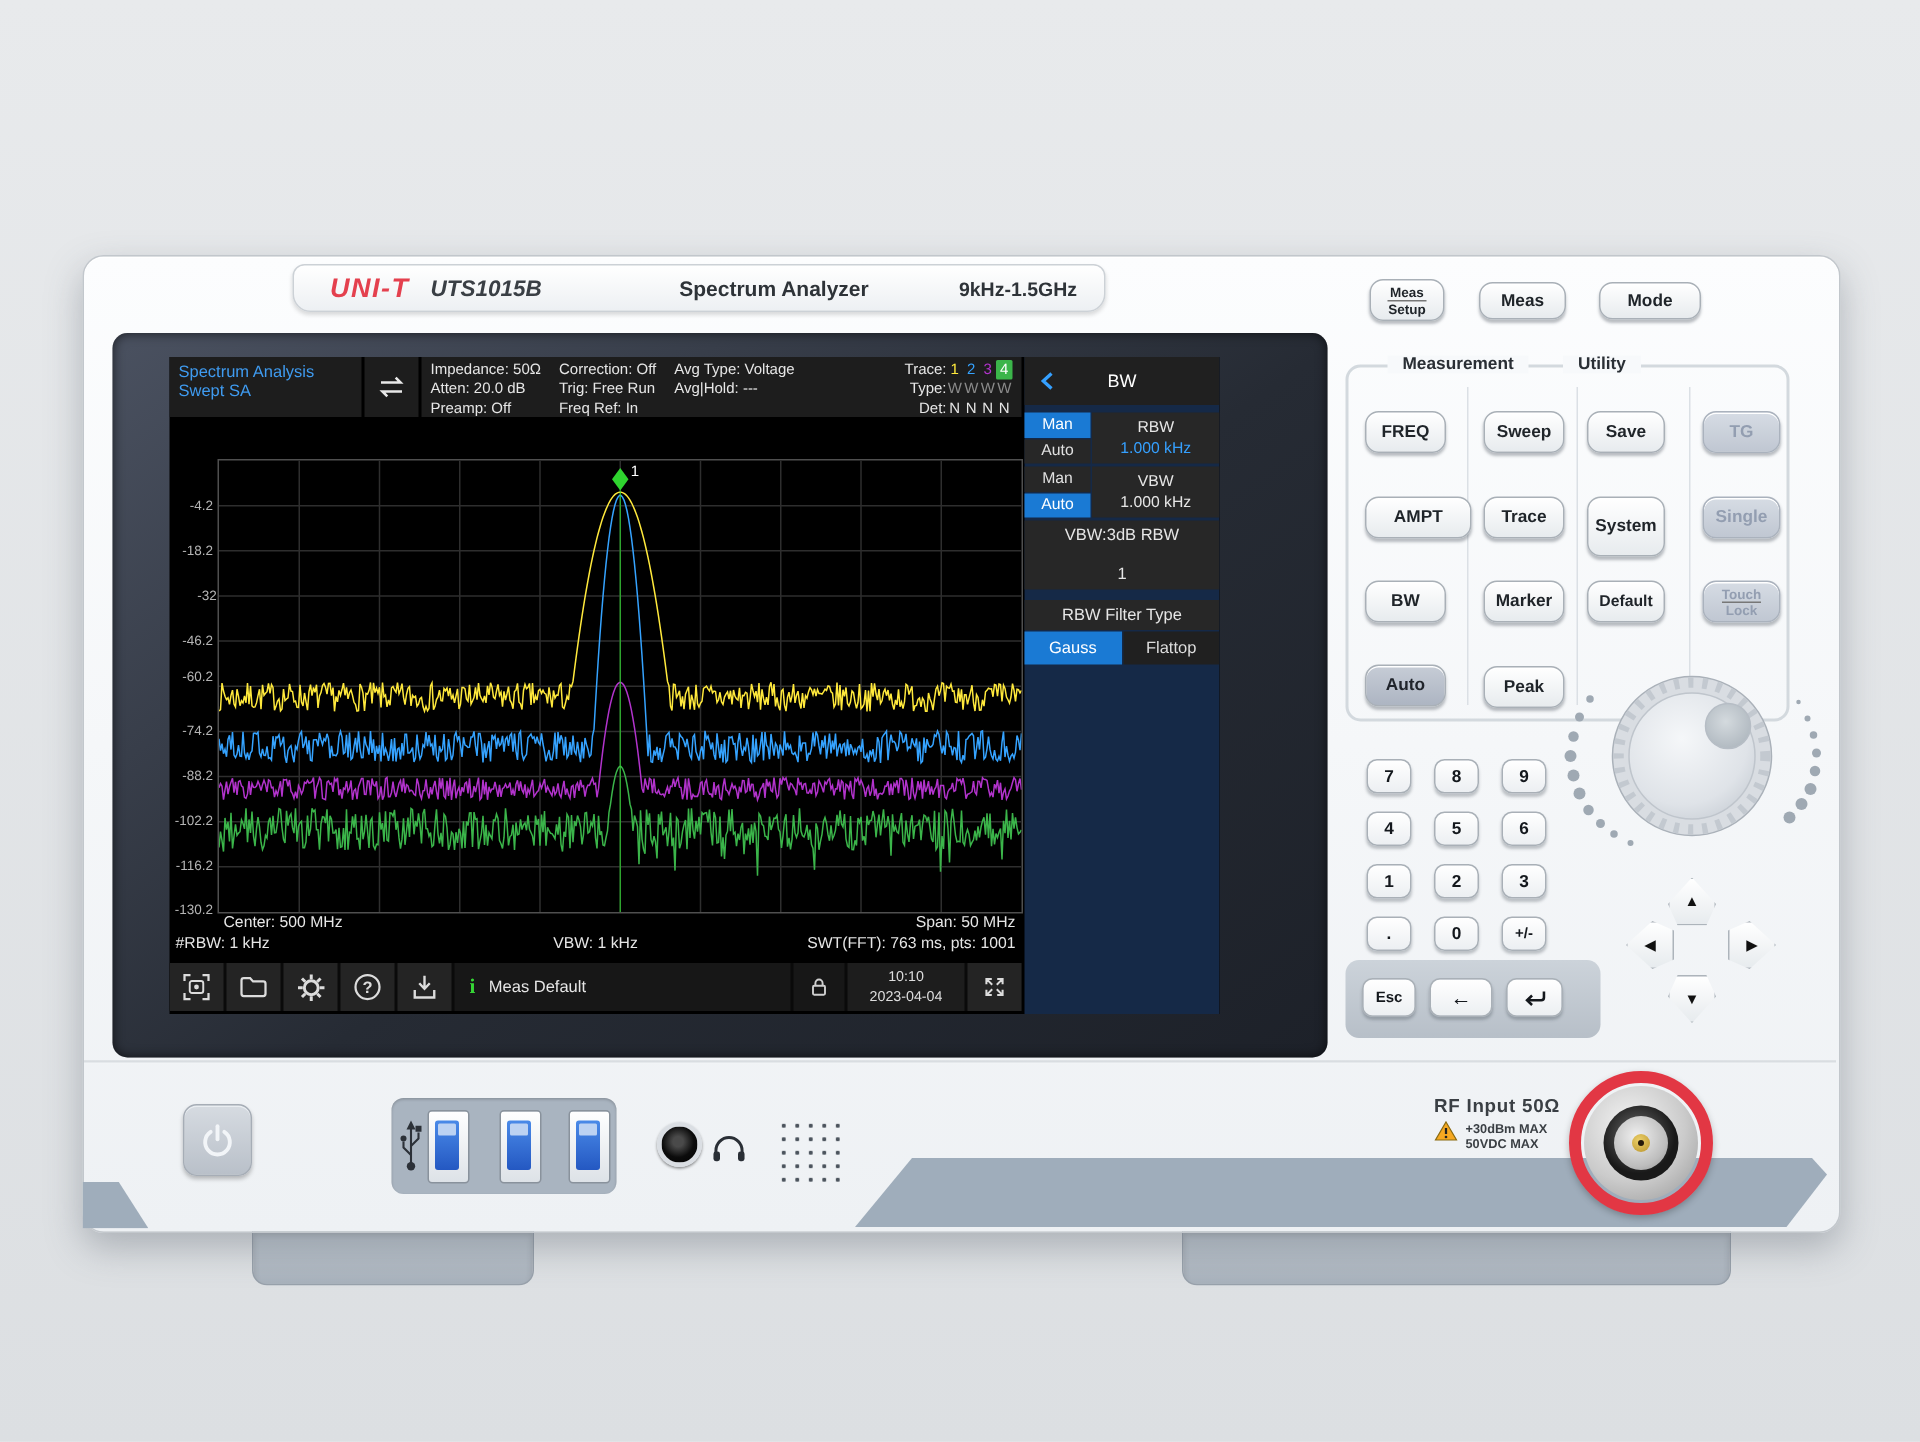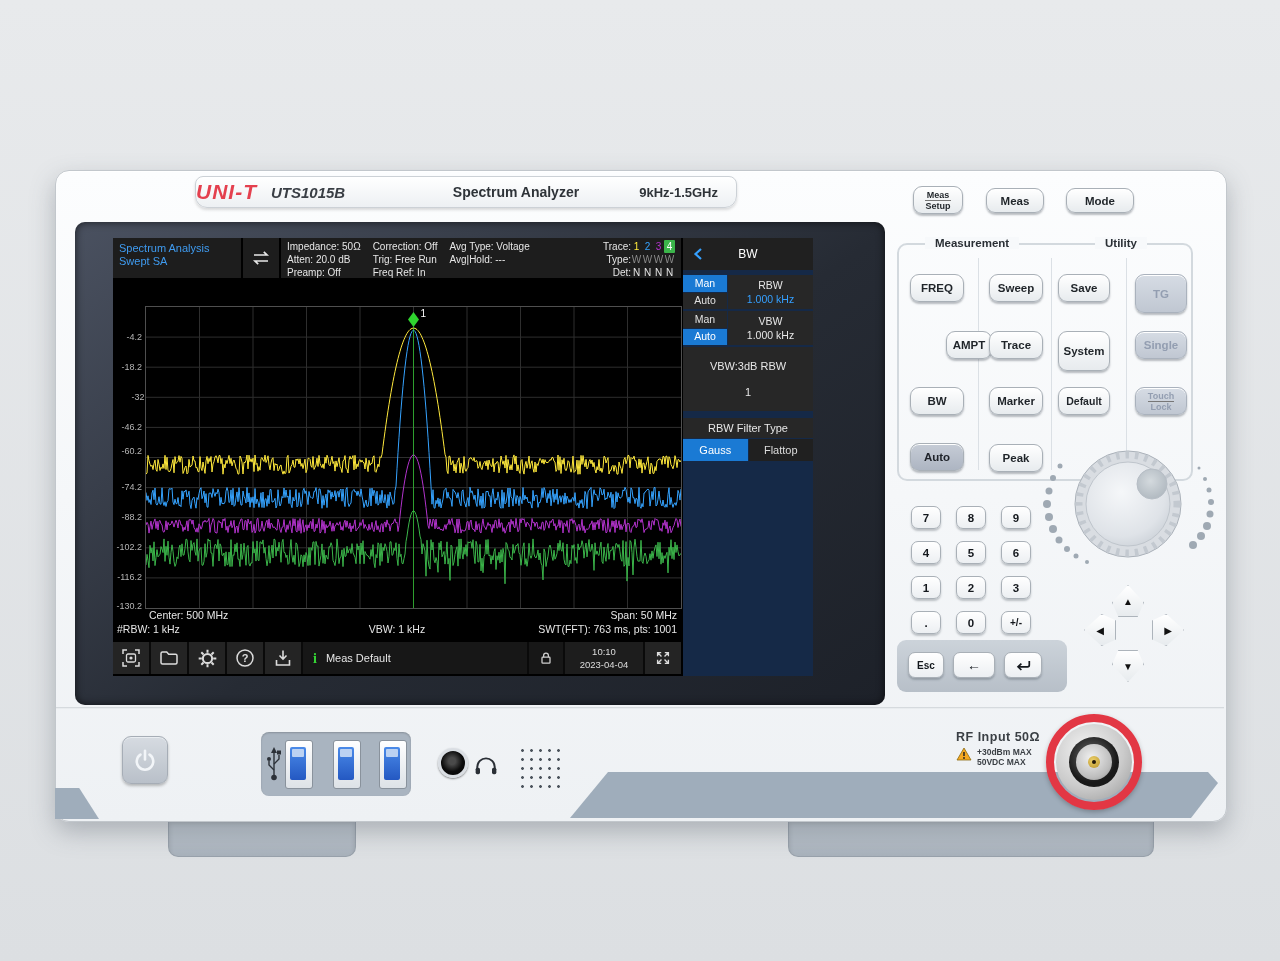--- a/index.html
+++ b/index.html
@@ -4,21 +4,21 @@
 <style>
   html,body{margin:0;padding:0;background:#e2e5e8;}
   .stage{position:relative;width:1280px;height:961px;background:linear-gradient(#e8eaec,#dcdfe2);font-family:"Liberation Sans",sans-serif;overflow:hidden;}
   .abs{position:absolute;}
 
   
   .foot{position:absolute;top:818px;height:38px;background:linear-gradient(#c4ccd4,#a9b2bc);border:1px solid #98a1ab;border-top:none;border-radius:0 0 10px 10px;box-shadow:inset 0 5px 5px rgba(0,0,0,.15);}
   .device{position:absolute;left:55px;top:170px;width:1170px;height:650px;background:linear-gradient(#fcfdfe,#eef1f4);border:1px solid #c2c7cc;border-radius:14px;box-shadow:0 10px 24px rgba(80,90,100,.35), inset 0 1px 0 #fff;}
 
   .header{position:absolute;left:195px;top:176px;width:540px;height:30px;background:linear-gradient(#ffffff,#edf0f3);border:1px solid #ccd1d6;border-radius:8px 8px 12px 12px;box-shadow:0 2px 3px rgba(0,0,0,.14);display:flex;align-items:center;}
-  .brand{color:#e4404e;font-weight:bold;font-style:italic;font-size:21px;letter-spacing:1px;}
+  .brand{margin-left:24px;color:#e4404e;font-weight:bold;font-style:italic;font-size:18px;letter-spacing:1px;}
   .model{margin-left:14px;color:#3a3f45;font-weight:bold;font-style:italic;font-size:15px;}
   .htitle{position:absolute;left:210px;width:220px;text-align:center;color:#2e3338;font-weight:bold;font-size:14px;}
   .hrange{position:absolute;right:18px;color:#2e3338;font-weight:bold;font-size:13px;}
 
   
   .bezel{position:absolute;left:75px;top:222px;width:810px;height:483px;background:linear-gradient(145deg,#4a5160,#262b34 55%,#1d2129);border-radius:10px;box-shadow:inset 0 0 8px rgba(0,0,0,.65);}
   .screen{position:absolute;left:113px;top:238px;width:700px;height:438px;background:#000;overflow:hidden;color:#e6e6e6;}
   .screen *{line-height:13px;}
   .box{background:#1d1d1d;}
   .c-blue{color:#3f9bf0;} .c-green{color:#2fd42f;} .c-vblue{color:#35a0ff;}
@@ -56,21 +56,21 @@
   
   .menu{position:absolute;left:570px;top:0;width:130px;height:438px;background:#152947;font-size:10.5px;}
   .menu-hd{position:relative;height:32px;background:#202020;margin-bottom:5px;display:flex;align-items:center;}
   .menu-hd svg{margin-left:9px;}
   .menu-title{position:absolute;left:0;width:100%;text-align:center;font-size:12px;color:#fff;}
   .mrow{display:flex;gap:1px;height:34px;margin-bottom:2px;}
   .ma{width:44px;display:flex;flex-direction:column;gap:1px;}
   .ma div{flex:1;background:#272727;color:#e0e0e0;display:flex;align-items:center;justify-content:center;}
   .ma .on{background:#1a7ad4;color:#fff;}
   .mval{flex:1;background:#272727;display:flex;flex-direction:column;align-items:center;justify-content:center;gap:1px;}
-  .mwide{height:64px;background:#272727;margin-bottom:7px;display:flex;flex-direction:column;align-items:center;justify-content:center;gap:13px;font-size:11px;}
+  .mwide{height:46px;background:#272727;margin-bottom:7px;display:flex;flex-direction:column;align-items:center;justify-content:center;gap:13px;font-size:11px;}
   .mflabel{height:20px;background:#272727;display:flex;align-items:center;justify-content:center;font-size:11px;}
   .mopts{display:flex;gap:1px;height:22px;margin-top:1px;}
   .mopt{flex:1;display:flex;align-items:center;justify-content:center;background:#202020;color:#ddd;font-size:11px;}
   .mopt.on{background:#1a7ad4;color:#fff;}
 
   
   .pbtn{position:absolute;background:linear-gradient(#ffffff,#e7ebee);border:1px solid #a9b0b7;border-radius:9px;box-shadow:0 2px 2px rgba(60,70,80,.35), inset 0 1px 0 #fff;font-weight:bold;font-size:11.5px;color:#1f2429;display:flex;align-items:center;justify-content:center;text-align:center;box-sizing:border-box;}
   .pbtn.gray{background:linear-gradient(#d6dce4,#c0c7d2);color:#939eb1;border-color:#aab2bd;}
   .pbtn.pressed{background:linear-gradient(#c6ccd6,#adb5c2);color:#20242b;}
   .stack{display:flex;flex-direction:column;line-height:10px;font-size:9px;}
@@ -318,37 +318,37 @@
       </span>
   </button>
   <button class="pbtn" style="left:986px;top:188px;width:58px;height:25px;">Meas</button>
   <button class="pbtn" style="left:1066px;top:188px;width:68px;height:25px;">Mode</button>
 
   <div class="cpanel"></div>
   <div class="vdiv" style="left:978px;"></div>
   <div class="vdiv" style="left:1051px;"></div>
   <div class="vdiv" style="left:1126px;"></div>
   <span class="seclab" style="left:925px;">Measurement</span>
-  <span class="seclab" style="left:1095px;">Utility</span>
+  <span class="seclab" style="left:1042px;">Utility</span>
 
   <button class="pbtn" style="left:910px;top:274px;width:54px;height:28px;">FREQ</button>
-  <button class="pbtn" style="left:910px;top:331px;width:46px;height:28px;margin-left:36px;">AMPT</button>
+  <button class="pbtn" style="left:910px;top:331px;width:71px;height:28px;">AMPT</button>
   <button class="pbtn" style="left:910px;top:387px;width:54px;height:28px;">BW</button>
   <button class="pbtn pressed" style="left:910px;top:443px;width:54px;height:28px;">Auto</button>
 
   <button class="pbtn" style="left:989px;top:274px;width:54px;height:28px;">Sweep</button>
   <button class="pbtn" style="left:989px;top:331px;width:54px;height:28px;">Trace</button>
   <button class="pbtn" style="left:989px;top:387px;width:54px;height:28px;">Marker</button>
   <button class="pbtn" style="left:989px;top:444px;width:54px;height:28px;">Peak</button>
 
   <button class="pbtn" style="left:1058px;top:274px;width:52px;height:28px;">Save</button>
   <button class="pbtn" style="left:1058px;top:331px;width:52px;height:40px;">System</button>
   <button class="pbtn" style="left:1058px;top:387px;width:52px;height:28px;font-size:10.5px;">Default</button>
 
-  <button class="pbtn gray" style="left:1135px;top:274px;width:52px;height:39px;">TG</button>
+  <button class="pbtn gray" style="left:1135px;top:274px;width:52px;height:28px;">TG</button>
   <button class="pbtn gray" style="left:1135px;top:331px;width:52px;height:28px;">Single</button>
   <button class="pbtn gray" style="left:1135px;top:387px;width:52px;height:28px;">
     <span class="stack">
         <span>Touch</span>
         <span>Lock</span>
       </span>
   </button>
 
   <button class="key" style="left:911px;top:506px;">7</button>
   <button class="key" style="left:956px;top:506px;">8</button>

